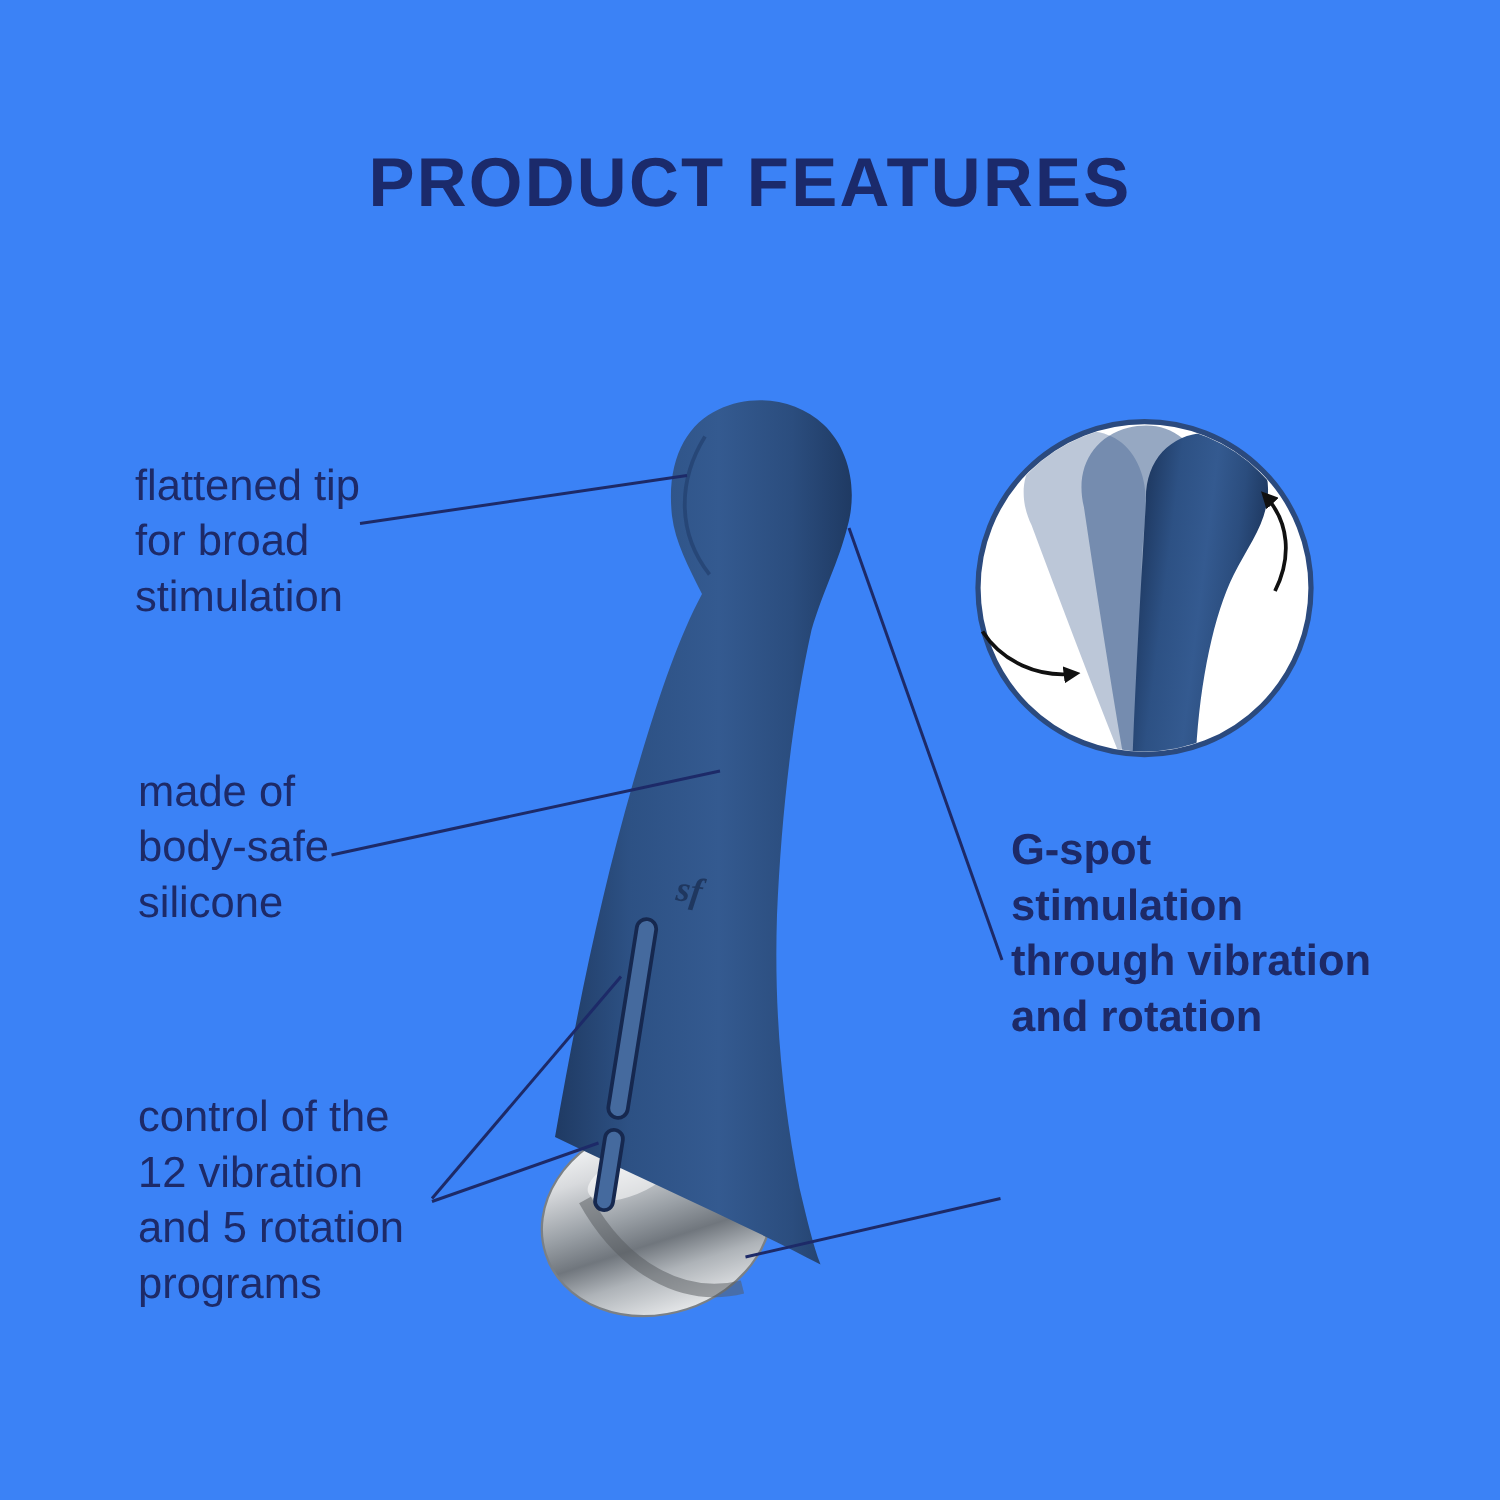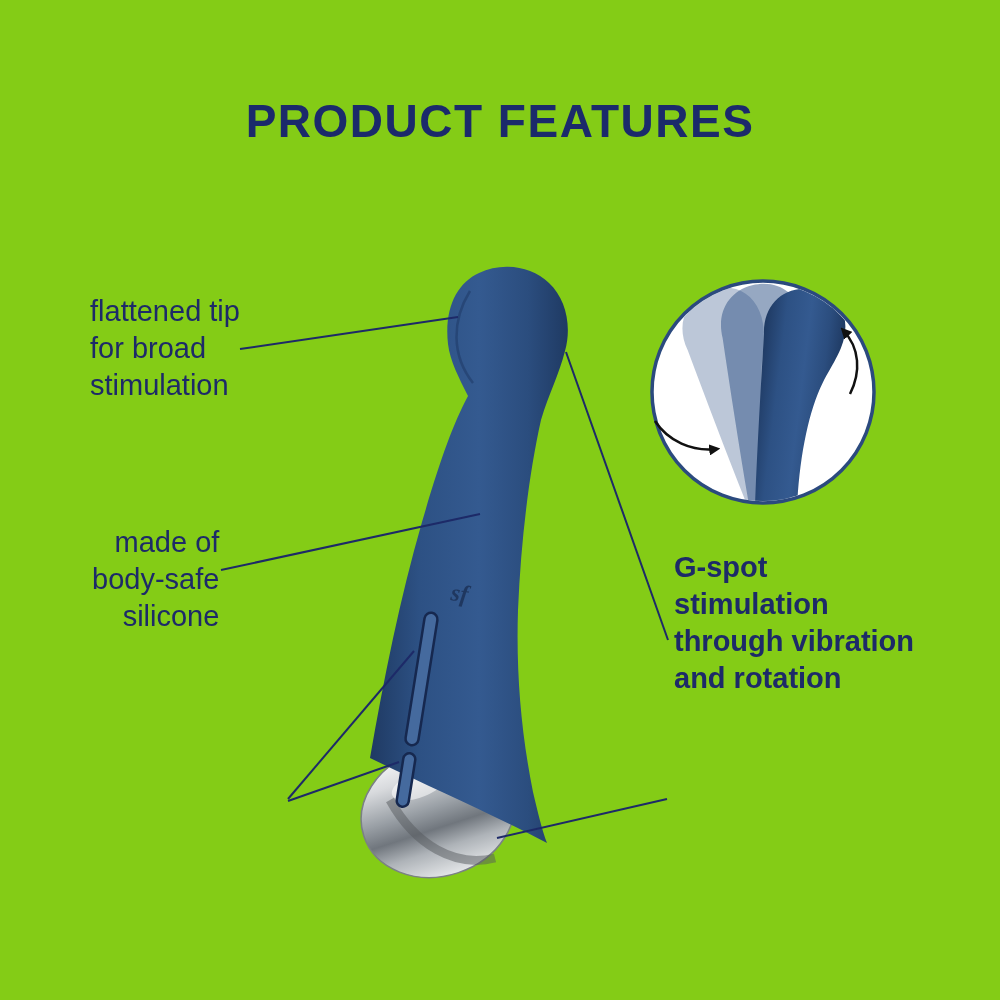--- a/index.html
+++ b/index.html
@@ -1,30 +1,30 @@
 <!DOCTYPE html>
 <html><head>
 <meta charset="utf-8">
 <style>
   html,body { margin:0; padding:0; background:#ffffff; }
   .stage {
-    position:relative; width:1000px; height:1000px; background:#84cc16;
+    position:relative; width:1000px; height:1000px; background:#3b82f6;
     font-family:"Liberation Sans", sans-serif; overflow:hidden;
   }
   .title {
     position:absolute; top:94px; left:0; width:1000px; margin:0;
     text-align:center; font-size:46px; font-weight:800; letter-spacing:1.5px;
     color:#1b2a6b;
   }
   .label {
     position:absolute; white-space:pre-line;
     font-size:29px; line-height:1.28; font-weight:500; color:#1d2a68;
   }
-  .lbl-flattened { left:90px;  top:293px; }
-  .lbl-silicone  { left:92px;  top:524px;text-align:right; }
+  .lbl-flattened { left:90px;  top:306px; }
+  .lbl-silicone  { left:92px;  top:510px; }
   .lbl-controls  { left:92px;  top:727px; }
   .lbl-gspot     { left:674px; top:549px;font-weight:bold; }
   .lbl-magnetic  { left:674px; top:769px; }
   svg.scene { position:absolute; left:0; top:0; }
 </style>
 </head>
 <body>
 
 <div class="stage">
 
@@ -106,18 +106,22 @@
       <line x1="497" y1="838" x2="667" y2="799"></line>
     </g>
   </svg>
 
   <div class="label lbl-flattened">flattened tip
 for broad
 stimulation</div>
   <div class="label lbl-silicone">made of
 body-safe
 silicone</div>
+  <div class="label lbl-controls">control of the
+12 vibration
+and 5 rotation
+programs</div>
   <div class="label lbl-gspot">G-spot
 stimulation
 through vibration
 and rotation</div>
 
 </div>
 
 </body></html>

